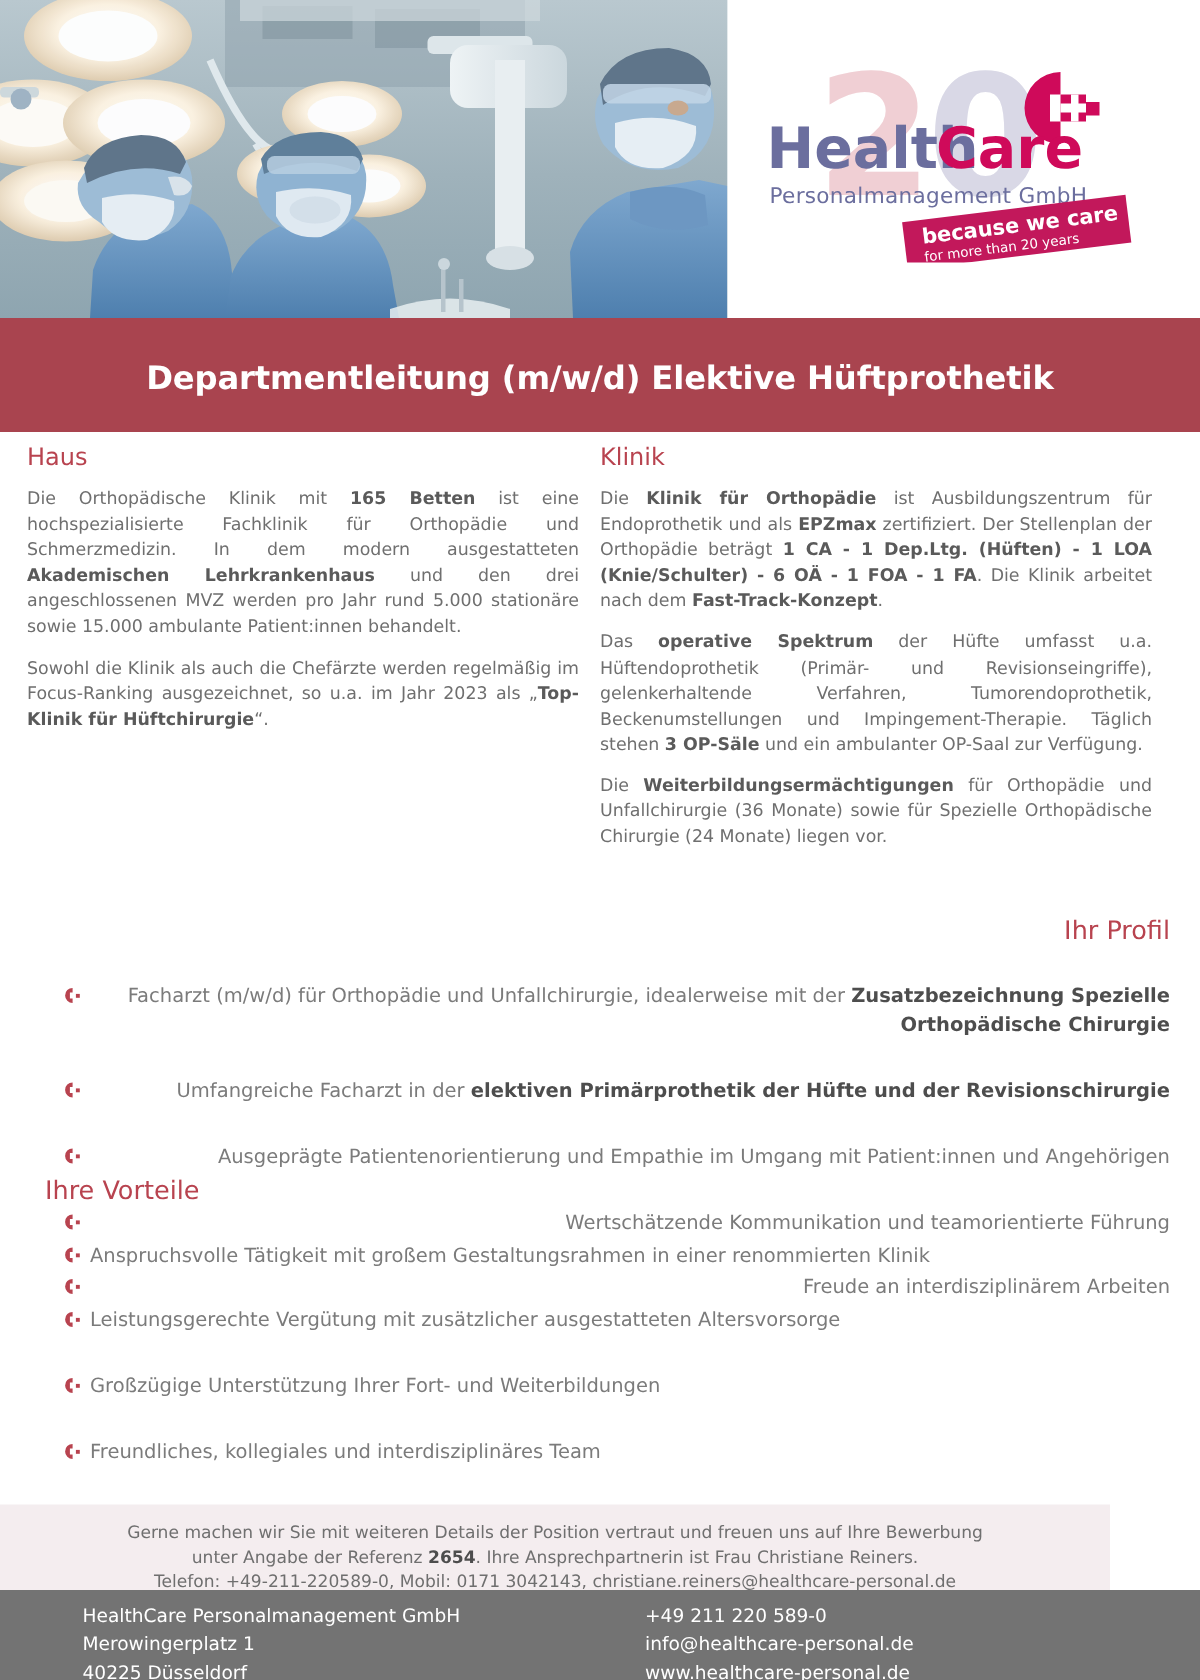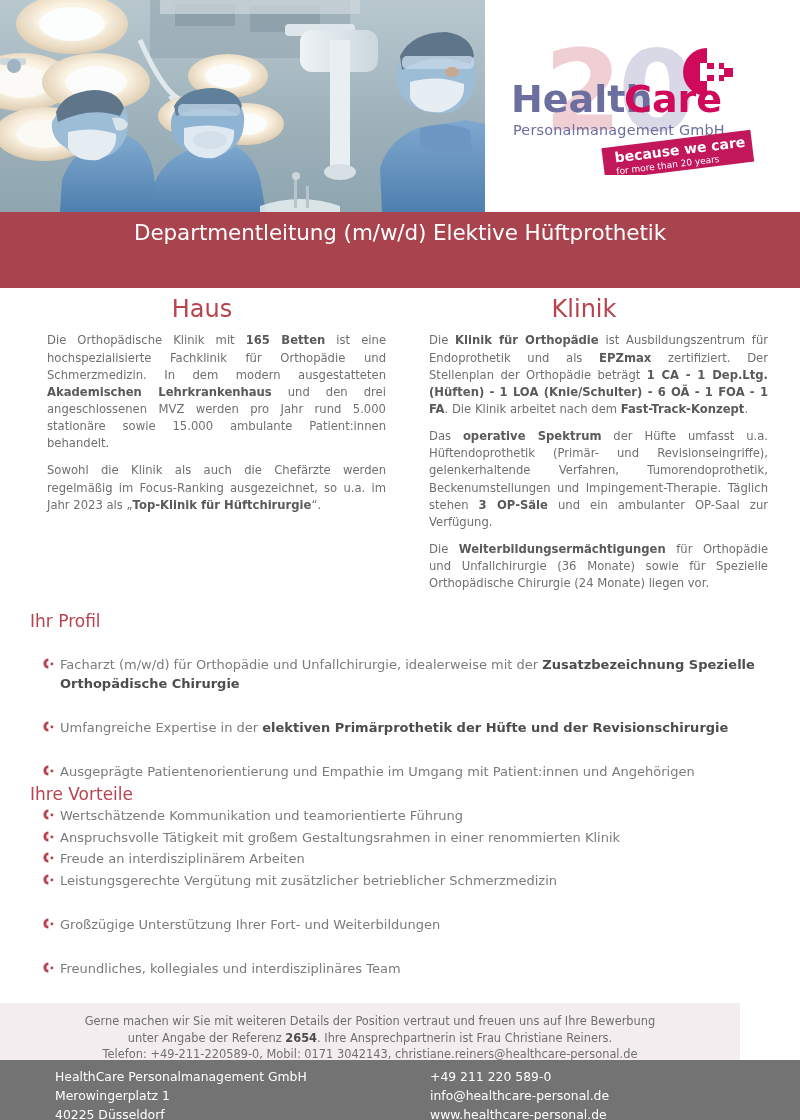--- a/index.html
+++ b/index.html
@@ -54,23 +54,24 @@
     position: absolute;
     left: 0; top: 212px;
     width: 800px; height: 76px;
     background: #a9444f;
     color: #ffffff;
     text-align: center;
     padding-top: 8px;
   }
   .title-main {
     font-size: 21.5px;
-    font-weight: normal;
+    font-weight: bold;
     letter-spacing: -0.1px;
     line-height: 1.25;
+    margin-top: 20px;
   }
   .title-sub {
     font-size: 16px;
     font-weight: bold;
     line-height: 1.35;
     margin-top: 1px;
   }
 
   
   .cols {
@@ -80,45 +81,43 @@
   }
   .col {
     position: absolute;
     top: 0;
     width: 368px;
   }
   .col-left  { left: 18px; }
   .col-right { left: 400px; }
 
   .col-head {
-    font-size: 24px;
+    font-size: 16px;
     color: #b8434f;
     margin-bottom: 10px;
     line-height: 1.1;
-    text-align: center;
   }
 
   .para {
     font-size: 11.6px;
     line-height: 1.48;
     color: #6f6f6f;
     text-align: justify;
     margin-bottom: 10px;
-    margin-left: 29px;
   }
   .para:last-child { margin-bottom: 0; }
   .para b { color: #5a5a5a; font-weight: bold; }
 
   
   .section {
     position: absolute;
     left: 30px;
     width: 750px;
   }
-  .sec-profil   { top: 612px; }
+  .sec-profil   { top: 612px; text-align: right; }
   .sec-vorteile { top: 785px; }
 
   .sec-head {
     font-size: 17px;
     color: #b8434f;
     margin-bottom: 7px;
     line-height: 1.1;
   }
 
   .bullets { list-style: none; }
@@ -335,21 +334,21 @@
             <svg viewBox="0 0 12 12" aria-hidden="true">
               <path d="M6.4 0.6 A5 5 0 1 0 6.4 10.6 L6.4 7.6 L4.6 7.6 L4.6 3.6 L6.4 3.6 Z" fill="#b8434f"></path>
               <rect x="8.6" y="4.6" width="2.6" height="2.6" fill="#b8434f"></rect>
             </svg>
           </span><span>Facharzt (m/w/d) für Orthopädie und Unfallchirurgie, idealerweise mit der </span><b>Zusatzbezeichnung Spezielle Orthopädische Chirurgie</b></li>
         <li><span class="bul-mark">
             <svg viewBox="0 0 12 12" aria-hidden="true">
               <path d="M6.4 0.6 A5 5 0 1 0 6.4 10.6 L6.4 7.6 L4.6 7.6 L4.6 3.6 L6.4 3.6 Z" fill="#b8434f"></path>
               <rect x="8.6" y="4.6" width="2.6" height="2.6" fill="#b8434f"></rect>
             </svg>
-          </span><span>Umfangreiche Expertise in der </span><b>elektiven Primärprothetik der Hüfte und der Revisionschirurgie</b></li>
+          </span><span>Umfangreiche Facharzt in der </span><b>elektiven Primärprothetik der Hüfte und der Revisionschirurgie</b></li>
         <li><span class="bul-mark">
             <svg viewBox="0 0 12 12" aria-hidden="true">
               <path d="M6.4 0.6 A5 5 0 1 0 6.4 10.6 L6.4 7.6 L4.6 7.6 L4.6 3.6 L6.4 3.6 Z" fill="#b8434f"></path>
               <rect x="8.6" y="4.6" width="2.6" height="2.6" fill="#b8434f"></rect>
             </svg>
           </span><span>Ausgeprägte Patientenorientierung und Empathie im Umgang mit Patient:innen und Angehörigen</span></li>
         <li><span class="bul-mark">
             <svg viewBox="0 0 12 12" aria-hidden="true">
               <path d="M6.4 0.6 A5 5 0 1 0 6.4 10.6 L6.4 7.6 L4.6 7.6 L4.6 3.6 L6.4 3.6 Z" fill="#b8434f"></path>
               <rect x="8.6" y="4.6" width="2.6" height="2.6" fill="#b8434f"></rect>
@@ -371,21 +370,21 @@
             <svg viewBox="0 0 12 12" aria-hidden="true">
               <path d="M6.4 0.6 A5 5 0 1 0 6.4 10.6 L6.4 7.6 L4.6 7.6 L4.6 3.6 L6.4 3.6 Z" fill="#b8434f"></path>
               <rect x="8.6" y="4.6" width="2.6" height="2.6" fill="#b8434f"></rect>
             </svg>
           </span><span>Anspruchsvolle Tätigkeit mit großem Gestaltungsrahmen in einer renommierten Klinik</span></li>
         <li><span class="bul-mark">
             <svg viewBox="0 0 12 12" aria-hidden="true">
               <path d="M6.4 0.6 A5 5 0 1 0 6.4 10.6 L6.4 7.6 L4.6 7.6 L4.6 3.6 L6.4 3.6 Z" fill="#b8434f"></path>
               <rect x="8.6" y="4.6" width="2.6" height="2.6" fill="#b8434f"></rect>
             </svg>
-          </span><span>Leistungsgerechte Vergütung mit zusätzlicher betrieblicher Schmerzmedizin</span></li>
+          </span><span>Leistungsgerechte Vergütung mit zusätzlicher ausgestatteten Altersvorsorge</span></li>
         <li><span class="bul-mark">
             <svg viewBox="0 0 12 12" aria-hidden="true">
               <path d="M6.4 0.6 A5 5 0 1 0 6.4 10.6 L6.4 7.6 L4.6 7.6 L4.6 3.6 L6.4 3.6 Z" fill="#b8434f"></path>
               <rect x="8.6" y="4.6" width="2.6" height="2.6" fill="#b8434f"></rect>
             </svg>
           </span><span>Großzügige Unterstützung Ihrer Fort- und Weiterbildungen</span></li>
         <li><span class="bul-mark">
             <svg viewBox="0 0 12 12" aria-hidden="true">
               <path d="M6.4 0.6 A5 5 0 1 0 6.4 10.6 L6.4 7.6 L4.6 7.6 L4.6 3.6 L6.4 3.6 Z" fill="#b8434f"></path>
               <rect x="8.6" y="4.6" width="2.6" height="2.6" fill="#b8434f"></rect>

